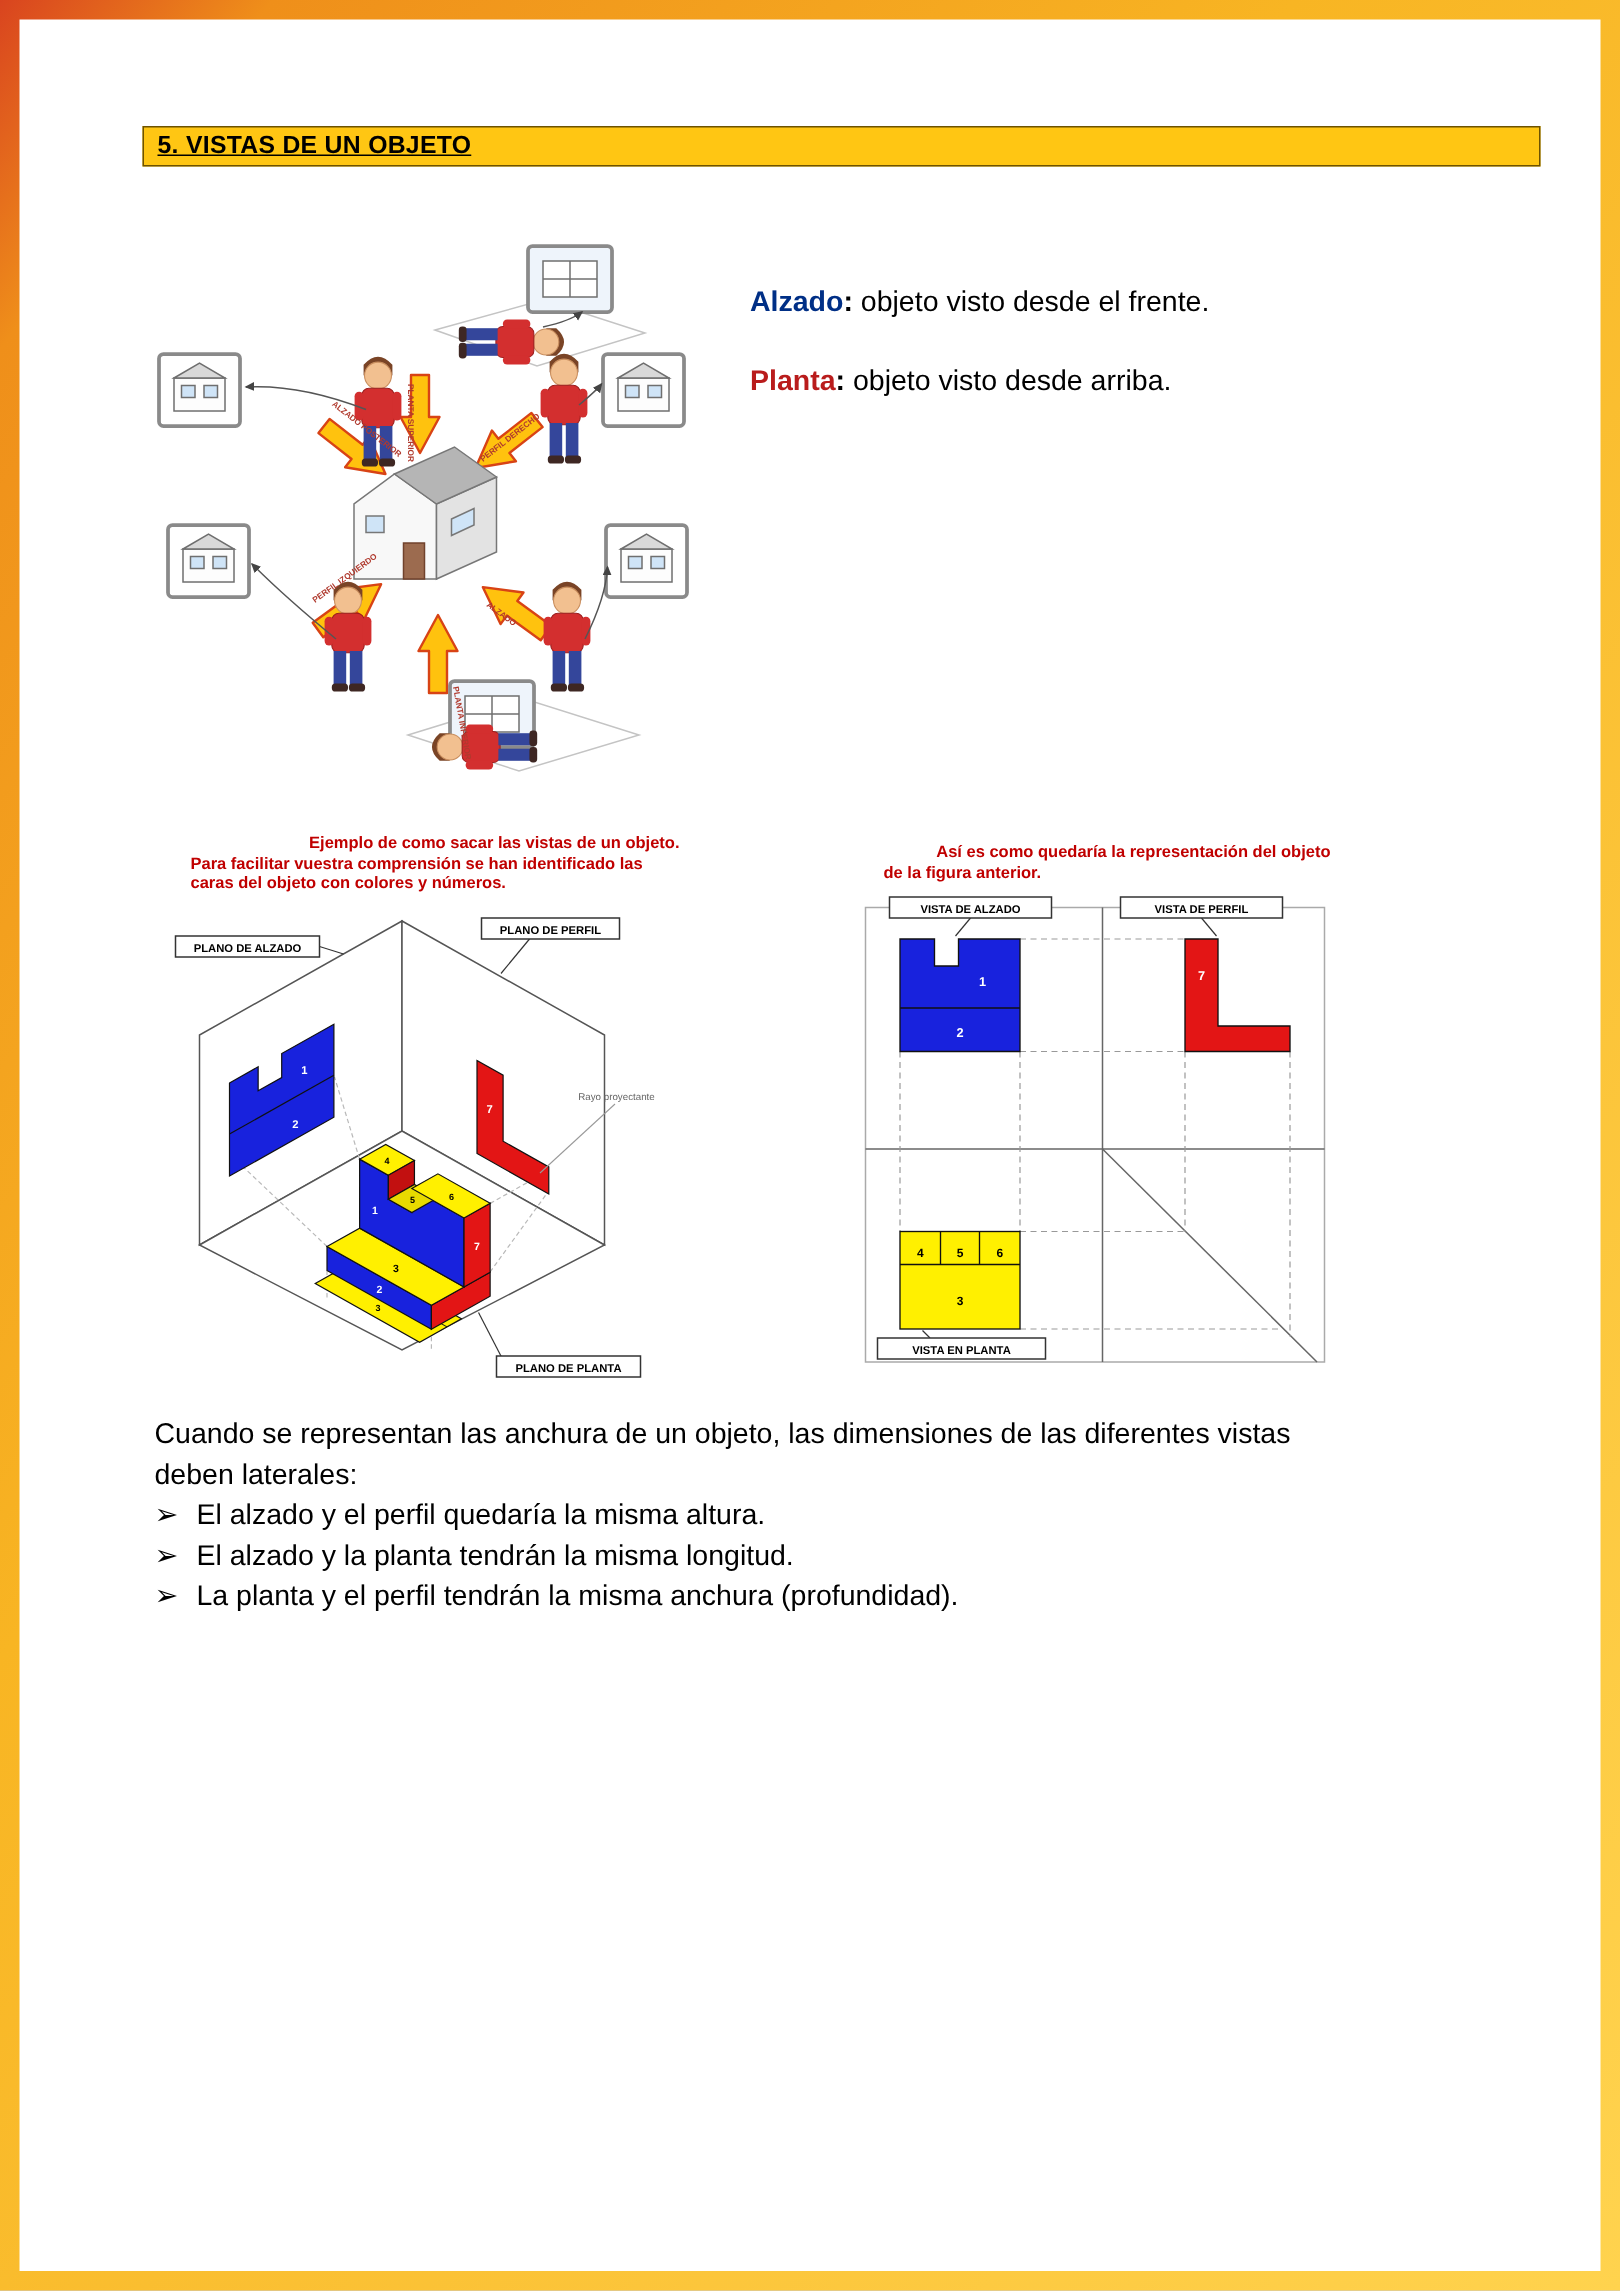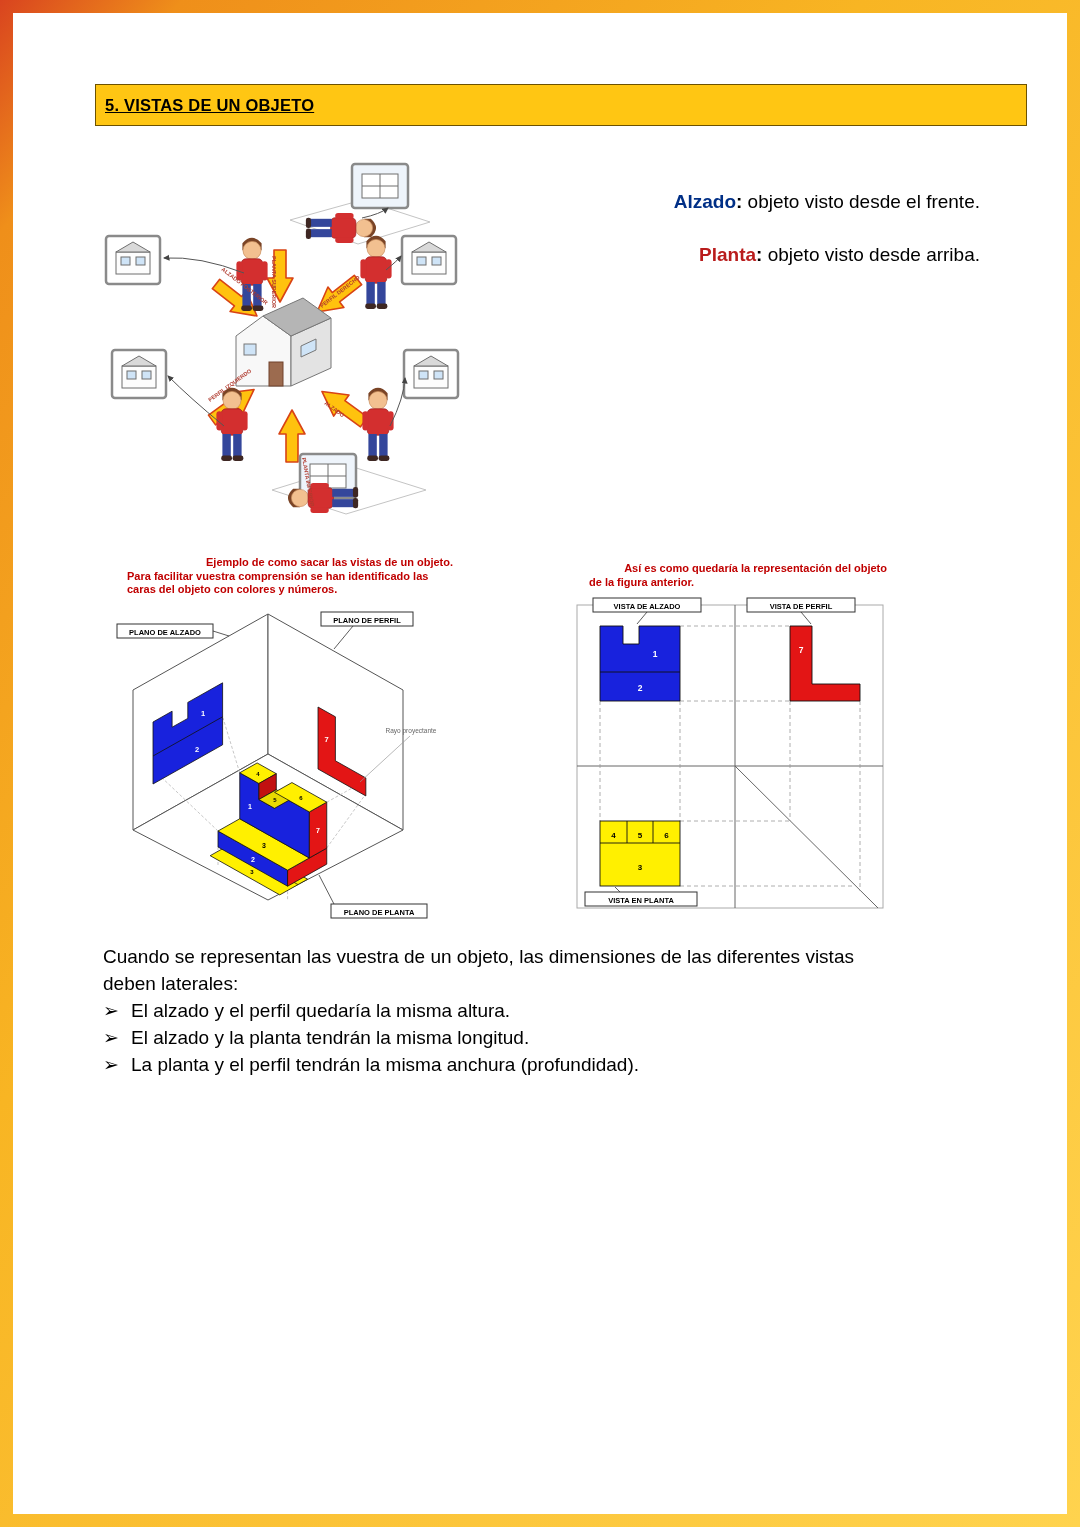--- a/index.html
+++ b/index.html
@@ -2,28 +2,28 @@
 <html><head>
 <meta charset="utf-8">
 <style>
   * { box-sizing: border-box; }
   html,body { margin:0; padding:0; }
   body { font-family:"Liberation Sans", sans-serif; background:#9a9a9a; }
   .page { position:relative; width:1080px; height:1527px; margin:0 auto;
           background: linear-gradient(128deg,#d9441f 0%, #ef8f1a 8%, #f8b523 38%, #ffd34e 100%); }
   .paper { position:absolute; left:13px; top:13px; right:13px; bottom:13px; background:#ffffff; }
 
-  .header-bar { position:absolute; left:82px; top:71px; width:932px; height:42px;
+  .header-bar { position:absolute; left:82px; top:71px; width:932px; height:27px;
                 background:#ffc613; border:1px solid #6d5200; display:flex; align-items:center; padding-left:9px; }
   .header-bar span { font-size:16.5px; font-weight:bold; color:#000; text-decoration:underline; letter-spacing:.2px; }
 
   .illustration { position:absolute; left:87px; top:145px; width:360px; height:358px; }
 
   .definitions { position:absolute; left:487px; top:178px; width:480px; }
-  .def-line { font-size:19px; color:#000; margin-bottom:31px;text-align:right; }
+  .def-line { font-size:19px; color:#000; margin-bottom:31px; }
   .def-term { font-weight:bold; }
   .def-colon { font-weight:bold; color:#000; }
 
   .diag-left  { position:absolute; left:100px; top:543px; width:340px; }
   .diag-right { position:absolute; left:562px; top:549px; width:312px; }
   .cap { color:#c00000; font-weight:bold; font-size:11px; line-height:13.5px; padding-left:14px; }
   .cap.center { text-align:right; padding-left:0; }
   .diag-left svg, .diag-right svg { display:block; margin-top:5px; }
 
   .bottom-text { position:absolute; left:90px; top:930px; width:880px; font-size:19px; line-height:27px; color:#000; }
@@ -286,21 +286,21 @@
         </g>
         <g>
           <line x1="45" y1="298" x2="40" y2="293" stroke="#333" stroke-width="0.8"></line>
           <rect x="10" y="298" width="112" height="14" fill="#fff" stroke="#333"></rect>
           <text x="66" y="308.5" font-size="7.5" font-weight="bold" fill="#000" text-anchor="middle">VISTA EN PLANTA</text>
         </g>
       </svg>
     </div>
 
     <div class="bottom-text">
-      <div>Cuando se representan las vuestra de un objeto, las dimensiones de las diferentes vistas</div>
+      <div>Cuando se representan las anchura de un objeto, las dimensiones de las diferentes vistas</div>
       <div>deben laterales:</div>
       <div class="bullet-row">
         <span class="bullet-char">➢</span>
         <span>El alzado y el perfil quedaría la misma altura.</span>
       </div>
       <div class="bullet-row">
         <span class="bullet-char">➢</span>
         <span>El alzado y la planta tendrán la misma longitud.</span>
       </div>
       <div class="bullet-row">

